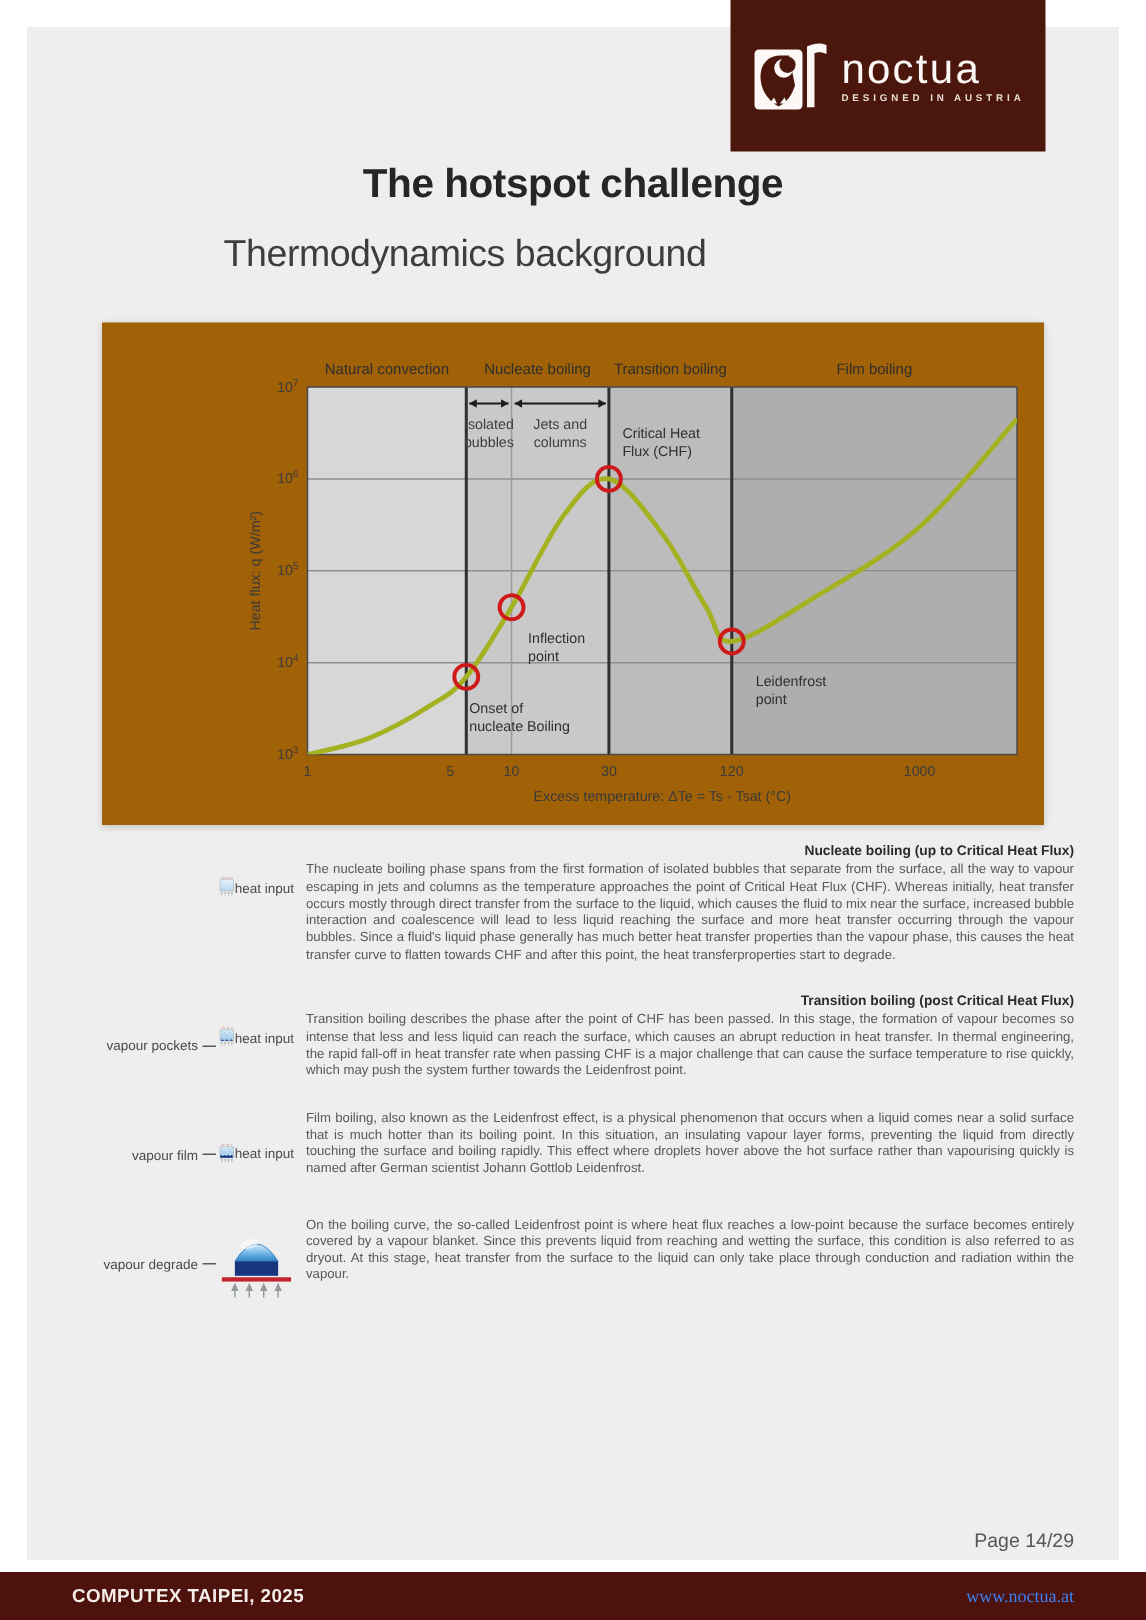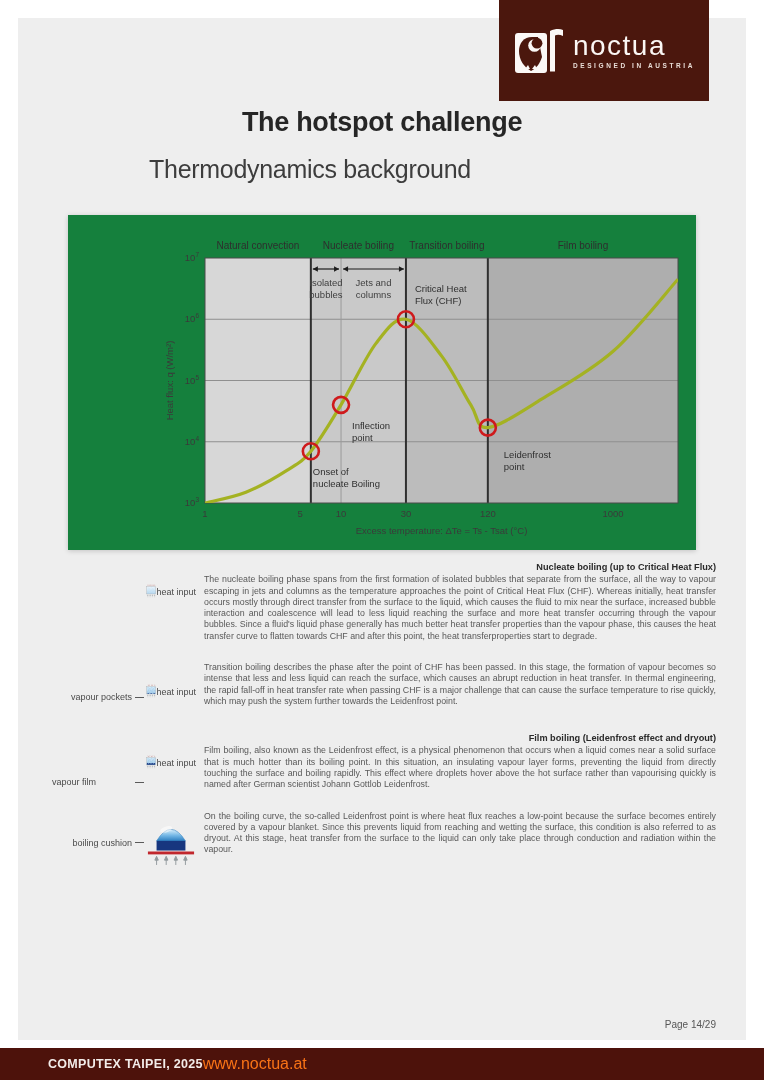--- a/index.html
+++ b/index.html
@@ -1,58 +1,58 @@
 <!DOCTYPE html>
 <html><head>
 <meta charset="utf-8">
 <style>
   html,body{margin:0;padding:0;background:#ffffff;font-family:"Liberation Sans",sans-serif;}
   .page{position:relative;width:764px;height:1080px;background:#ffffff;overflow:hidden;}
   .content-bg{position:absolute;left:18px;top:18px;width:728px;height:1022px;background:#eeeeee;}
 
   
   .logo-box{position:absolute;left:487px;top:0;width:210px;height:101px;background:#4b170d;
-    display:flex;align-items:center;justify-content:center;gap:8px;z-index:5;margin-left:12px;}
+    display:flex;align-items:center;justify-content:center;gap:8px;z-index:5;}
   .logo-text{display:flex;flex-direction:column;line-height:1;}
   .logo-brand{font-size:28px;font-weight:400;letter-spacing:1.5px;color:#fbf7f4;}
   .logo-tagline{font-size:6.5px;letter-spacing:2.6px;color:#e9ddd6;margin-top:3px;font-weight:700;}
 
   
   .title{position:absolute;top:107px;left:0;width:764px;text-align:center;
     font-size:27px;font-weight:700;color:#262626;letter-spacing:-0.3px;}
   .subtitle{position:absolute;top:155px;left:0;width:620px;text-align:center;
     font-size:25px;font-weight:400;color:#3d3d3d;letter-spacing:-0.3px;}
 
   
-  .chart-card{position:absolute;left:68px;top:215px;width:628px;height:335px;background:#15803d;
+  .chart-card{position:absolute;left:68px;top:215px;width:628px;height:335px;background:#a16207;
     box-shadow:0 1px 5px rgba(0,0,0,0.18);}
 
   
   .sections{position:absolute;left:80px;top:562px;width:636px;}
   .section{display:flex;gap:8px;margin-bottom:13px;}
   .icon-col{width:116px;flex:none;display:flex;justify-content:flex-end;align-items:flex-start;}
   .icon-row{display:flex;align-items:flex-start;}
   .side-wrap{display:flex;align-items:center;}
   .side-wrap.s2{margin-top:30px;}
-  .side-wrap.s3{margin-top:44px;gap:36px;}
+  .side-wrap.s3{margin-top:25px;}
   .side-wrap.s4{margin-top:27px;}
   .side-label{font-size:9px;color:#4a4a4a;white-space:nowrap;}
   .leader{display:inline-block;width:9px;height:1px;background:#5a5a5a;margin:0 2px 0 3px;}
   .icon-stack{display:flex;align-items:center;width:50px;}
   .bottom-label{font-size:9px;color:#4a4a4a;margin-top:1px;white-space:nowrap;}
   .text-col{flex:1;min-width:0;}
   .sec-heading{font-size:9.2px;font-weight:700;color:#2b2b2b;margin:0 0 1px 0;line-height:11.3px;text-align:right;}
   .sec-par{font-size:8.8px;line-height:11.3px;color:#585858;text-align:justify;margin:0 0 7px 0;}
 
-  .page-number{position:absolute;right:48px;top:1019px;font-size:10px;color:#565656;}
+  .page-number{position:absolute;right:48px;top:1019px;font-size:13px;color:#565656;}
 
   .footer-bar{position:absolute;left:0;top:1048px;width:764px;height:32px;background:#4d120b;
-    display:flex;align-items:center;padding:4px 48px;box-sizing:border-box;}
+    display:flex;align-items:center;justify-content:space-between;padding:4px 48px;box-sizing:border-box;}
   .footer-left{font-size:12.5px;font-weight:700;color:#f3ece9;letter-spacing:0.3px;}
-  .footer-right{font-size:16px;font-weight:500;color:#f97316;}
+  .footer-right{font-size:12px;font-weight:500;color:#3b82f6;font-family:Liberation Serif, serif;}
 </style>
 </head>
 <body>
 
 <div class="page">
   <div class="content-bg"></div>
 
   <div class="logo-box">
     <svg width="52" height="54" viewBox="0 0 52 54">
       <rect x="2" y="9" width="32" height="40" rx="3" fill="#fbf8f6"></rect>
@@ -258,20 +258,21 @@
                   <polygon points="26.2,49 29.8,49 28,45"></polygon>
                 <line x1="38" y1="57" x2="38" y2="48"></line>
                   <polygon points="36.2,49 39.8,49 38,45"></polygon>
               </g>
             </svg>
             <div class="bottom-label">heat input</div>
           </div>
         </div>
       </div>
       <div class="text-col">
+        <h3 class="sec-heading">Transition boiling (post Critical Heat Flux)</h3>
         <p class="sec-par">Transition boiling describes the phase after the point of CHF has been passed. In this stage, the formation of vapour becomes so intense that less and less liquid can reach the surface, which causes an abrupt reduction in heat transfer. In thermal engineering, the rapid fall-off in heat transfer rate when passing CHF is a major challenge that can cause the surface temperature to rise quickly, which may push the system further towards the Leidenfrost point.</p>
       </div>
     </div>
 
     <div class="section">
       <div class="icon-col">
         <div class="icon-row">
           <div class="side-wrap s3">
             <span class="side-label">vapour film</span>
             <span class="leader"></span>
@@ -315,30 +316,29 @@
                   <polygon points="26.2,49 29.8,49 28,45"></polygon>
                 <line x1="38" y1="57" x2="38" y2="48"></line>
                   <polygon points="36.2,49 39.8,49 38,45"></polygon>
               </g>
             </svg>
             <div class="bottom-label">heat input</div>
           </div>
         </div>
       </div>
       <div class="text-col">
-        <h3 class="sec-heading">Film boiling (Leidenfrost effect and dryout)</h3>
         <p class="sec-par">Film boiling, also known as the Leidenfrost effect, is a physical phenomenon that occurs when a liquid comes near a solid surface that is much hotter than its boiling point. In this situation, an insulating vapour layer forms, preventing the liquid from directly touching the surface and boiling rapidly. This effect where droplets hover above the hot surface rather than vapourising quickly is named after German scientist Johann Gottlob Leidenfrost.</p>
       </div>
     </div>
 
     <div class="section">
       <div class="icon-col">
         <div class="icon-row">
           <div class="side-wrap s4">
-            <span class="side-label">boiling cushion</span>
+            <span class="side-label">vapour degrade</span>
             <span class="leader"></span>
           </div>
           <div class="icon-stack">
             <svg width="52" height="56" viewBox="0 0 52 56">
               <defs>
                 <linearGradient id="gD" x1="0" y1="0" x2="0" y2="1">
                   <stop offset="0" stop-color="#d9effb"></stop>
                     <stop offset="0.55" stop-color="#6fb4e4"></stop>
                     <stop offset="1" stop-color="#2e7fc0"></stop>
                 </linearGradient>

